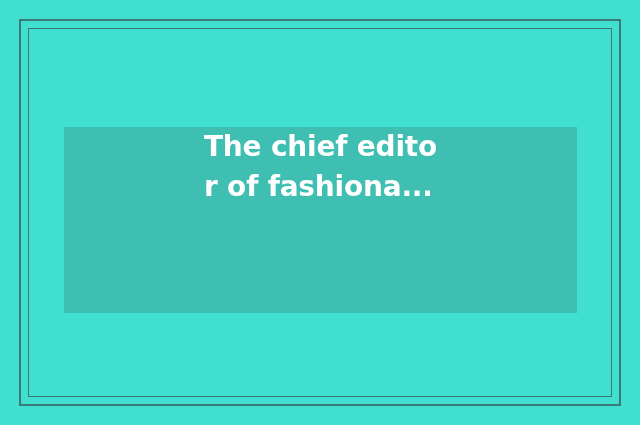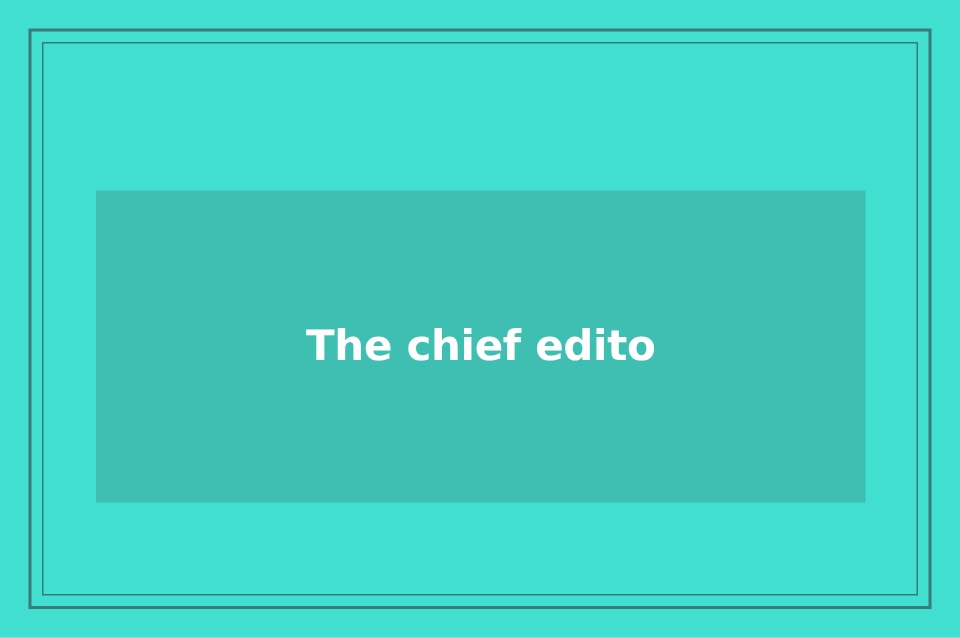--- a/index.html
+++ b/index.html
@@ -46,26 +46,26 @@
     box-sizing: border-box;
     pointer-events: none;
   }
 
   
   .content-panel {
     position: absolute;
     left: 64px;
     top: 127px;
     width: 513px;
-    height: 208px;
+    height: 186px;
     background: #3fbfb2;
     box-sizing: border-box;
 
     display: flex;
-    align-items: center;
+    align-items: flex-start;
     justify-content: center;
   }
 
   .caption-block {
     display: block;
     text-align: left;
   }
 
   .caption-line {
     display: block;
@@ -85,18 +85,19 @@
   <div class="frame-outer"></div>
 
   <div class="frame-inner"></div>
 
   <div class="content-panel">
 
     <div class="caption-block">
 
       <span class="caption-line">The chief edito</span>
 
+      <span class="caption-line">r of fashiona...</span>
 
     </div>
 
   </div>
 
 </div>
 
 </body></html>

